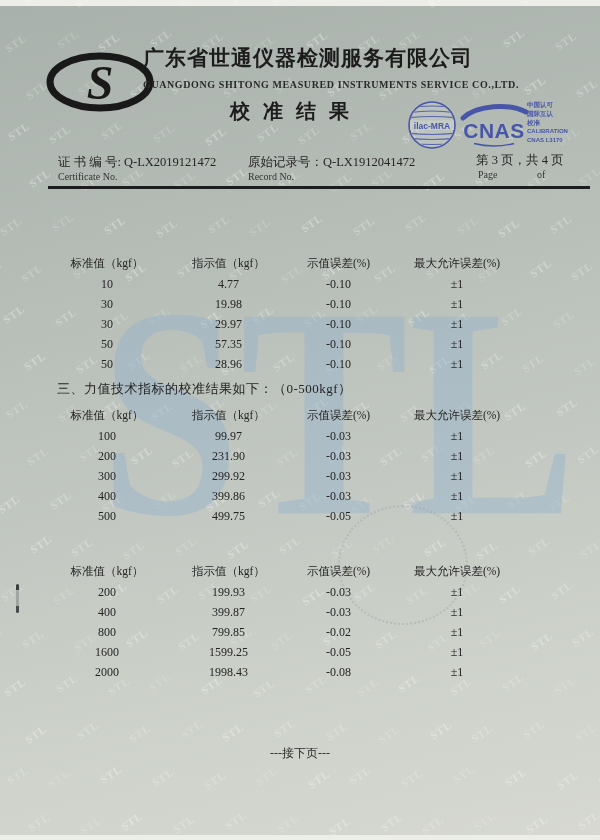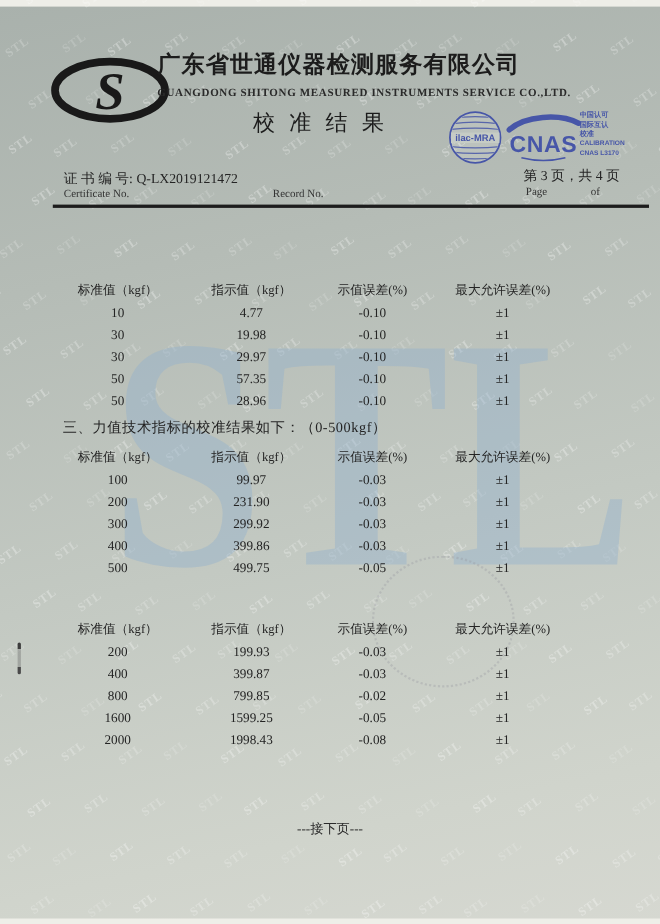--- a/index.html
+++ b/index.html
@@ -16,21 +16,21 @@
   .wm-big{left:100px;top:262px;right:auto;bottom:auto;
     font:bold 240px "Liberation Serif",serif;line-height:1;letter-spacing:0;
     color:rgba(146,176,206,0.42);transform:scale(1.05,1.25);transform-origin:top left;}
   .stamp{position:absolute;left:338px;top:505px;width:126px;height:116px;border-radius:50%;
     border:2px dotted rgba(150,150,158,0.32);z-index:1;}
   .smudge{position:absolute;left:16px;top:584px;width:3px;height:29px;border-radius:2px;
     background:linear-gradient(#3c3c3c 0 6px,rgba(95,95,95,0.35) 6px 22px,#4a4a4a 22px 29px);z-index:2;}
   .abs{position:absolute;z-index:2;white-space:nowrap;}
   .company-cn{left:143px;top:44px;font-size:21px;font-weight:bold;letter-spacing:1px;color:#1c1c1c;}
   .company-en{left:143px;top:79px;font-size:10px;font-weight:600;letter-spacing:0.6px;color:#2a2a2a;}
-  .title-cn{left:230px;top:98px;font-size:20px;font-weight:normal;letter-spacing:4px;color:#1c1c1c;}
+  .title-cn{left:230px;top:98px;font-size:20px;font-weight:bold;letter-spacing:4px;color:#1c1c1c;}
   .title-en{left:170px;top:124px;font-size:12.5px;font-weight:bold;letter-spacing:1.6px;color:#1c1c1c;}
   .logo-s{left:44px;top:50px;}
   .logo-ilac{left:407px;top:100px;}
   .logo-cnas{left:459px;top:100px;}
   .accr-text{left:527px;top:100px;z-index:2;color:#4756a8;font-weight:bold;
     font-size:6.5px;line-height:9px;font-family:"Liberation Sans",sans-serif;white-space:nowrap;}
   .cert-cn{font-size:12.5px;color:#242424;}
   .cert-en{font-size:10px;color:#333;}
   .rule{left:48px;top:186px;width:542px;height:2.5px;background:#1d1d1d;}
   .item{font-size:13px;color:#242424;letter-spacing:0.5px;}
@@ -333,20 +333,21 @@
   <div class="abs accr-text">
     <div>中国认可</div>
     <div>国际互认</div>
     <div>校准</div>
     <div style="font-size:6px;">CALIBRATION</div>
     <div style="font-size:6px;">CNAS L3170</div>
   </div>
 
   <div class="abs cert-cn" style="left:58px;top:154px;text-align:right;"><span>证 书 编 号: </span><span>Q-LX2019121472</span></div>
   <div class="abs cert-en" style="left:58px;top:171px;">Certificate No.</div>
+  <div class="abs cert-cn" style="left:248px;top:154px;"><span>原始记录号：</span><span>Q-LX1912041472</span></div>
   <div class="abs cert-en" style="left:248px;top:171px;">Record No.</div>
   <div class="abs cert-cn" style="left:476px;top:152px;">第 3 页，共 4 页</div>
   <div class="abs cert-en" style="left:478px;top:169px;">Page</div>
   <div class="abs cert-en" style="left:537px;top:169px;">of</div>
   <div class="abs rule"></div>
 
 
   <div class="table" style="top:252px;">
       <div class="trow thead-row">
         <div class="tcell">标准值（kgf）</div>

